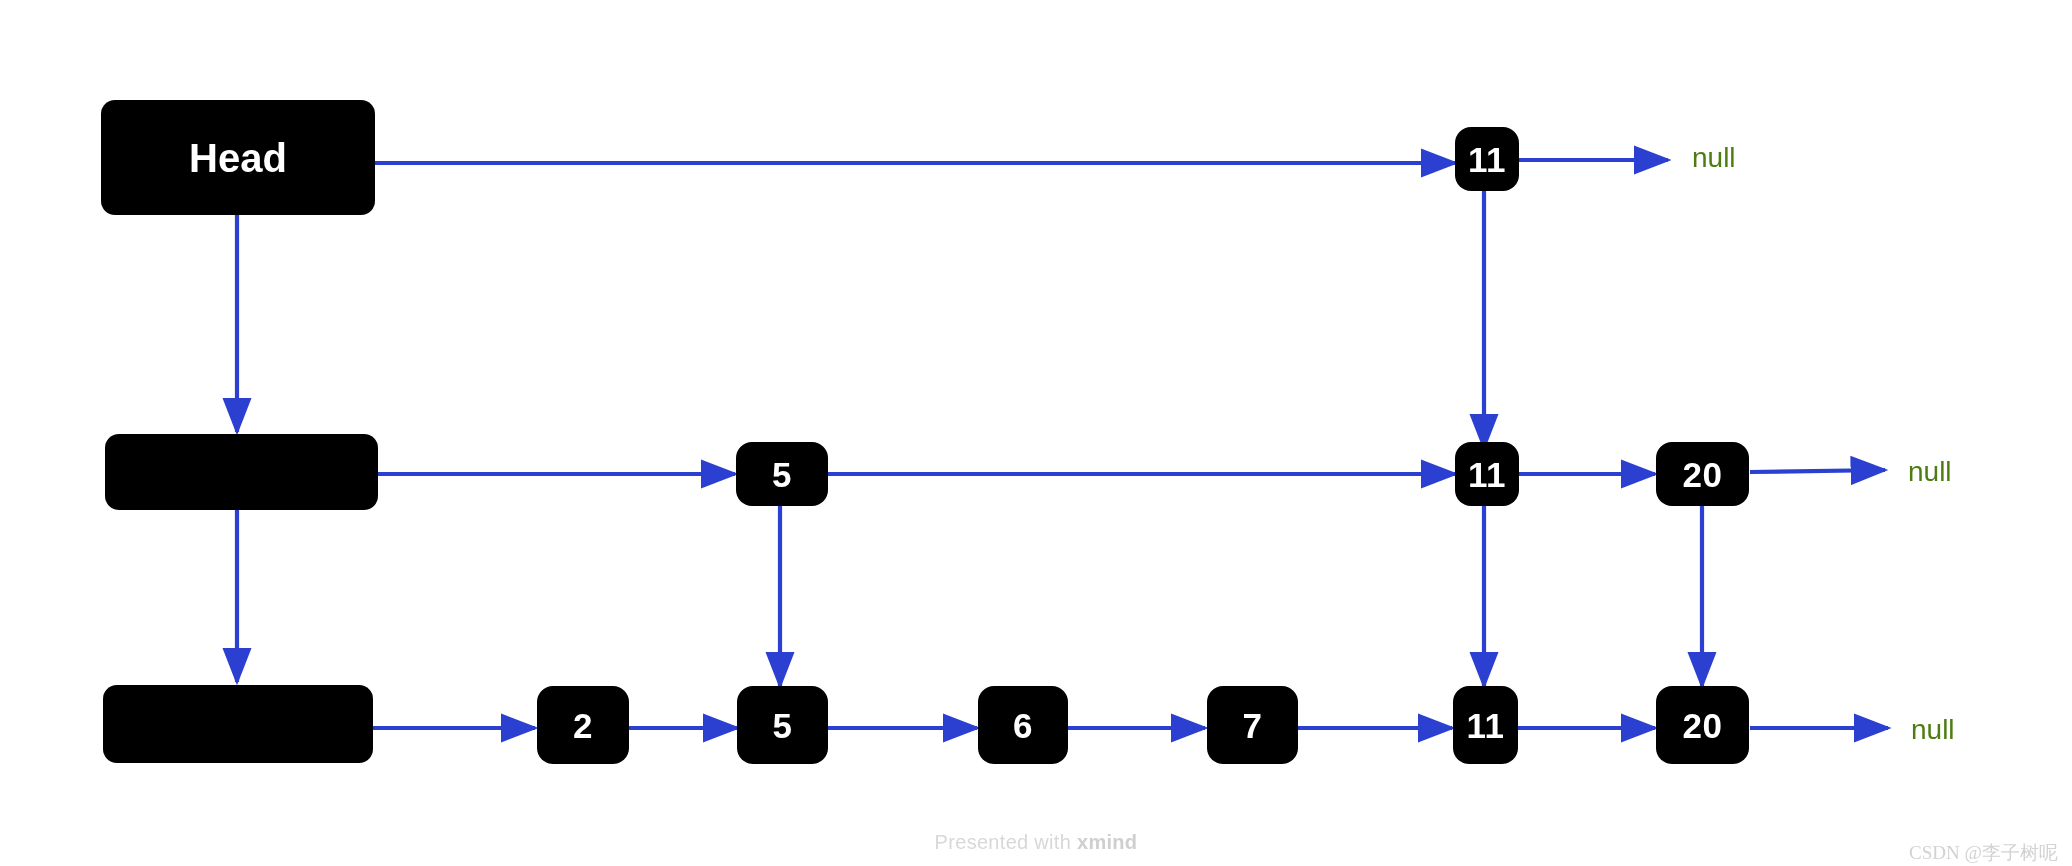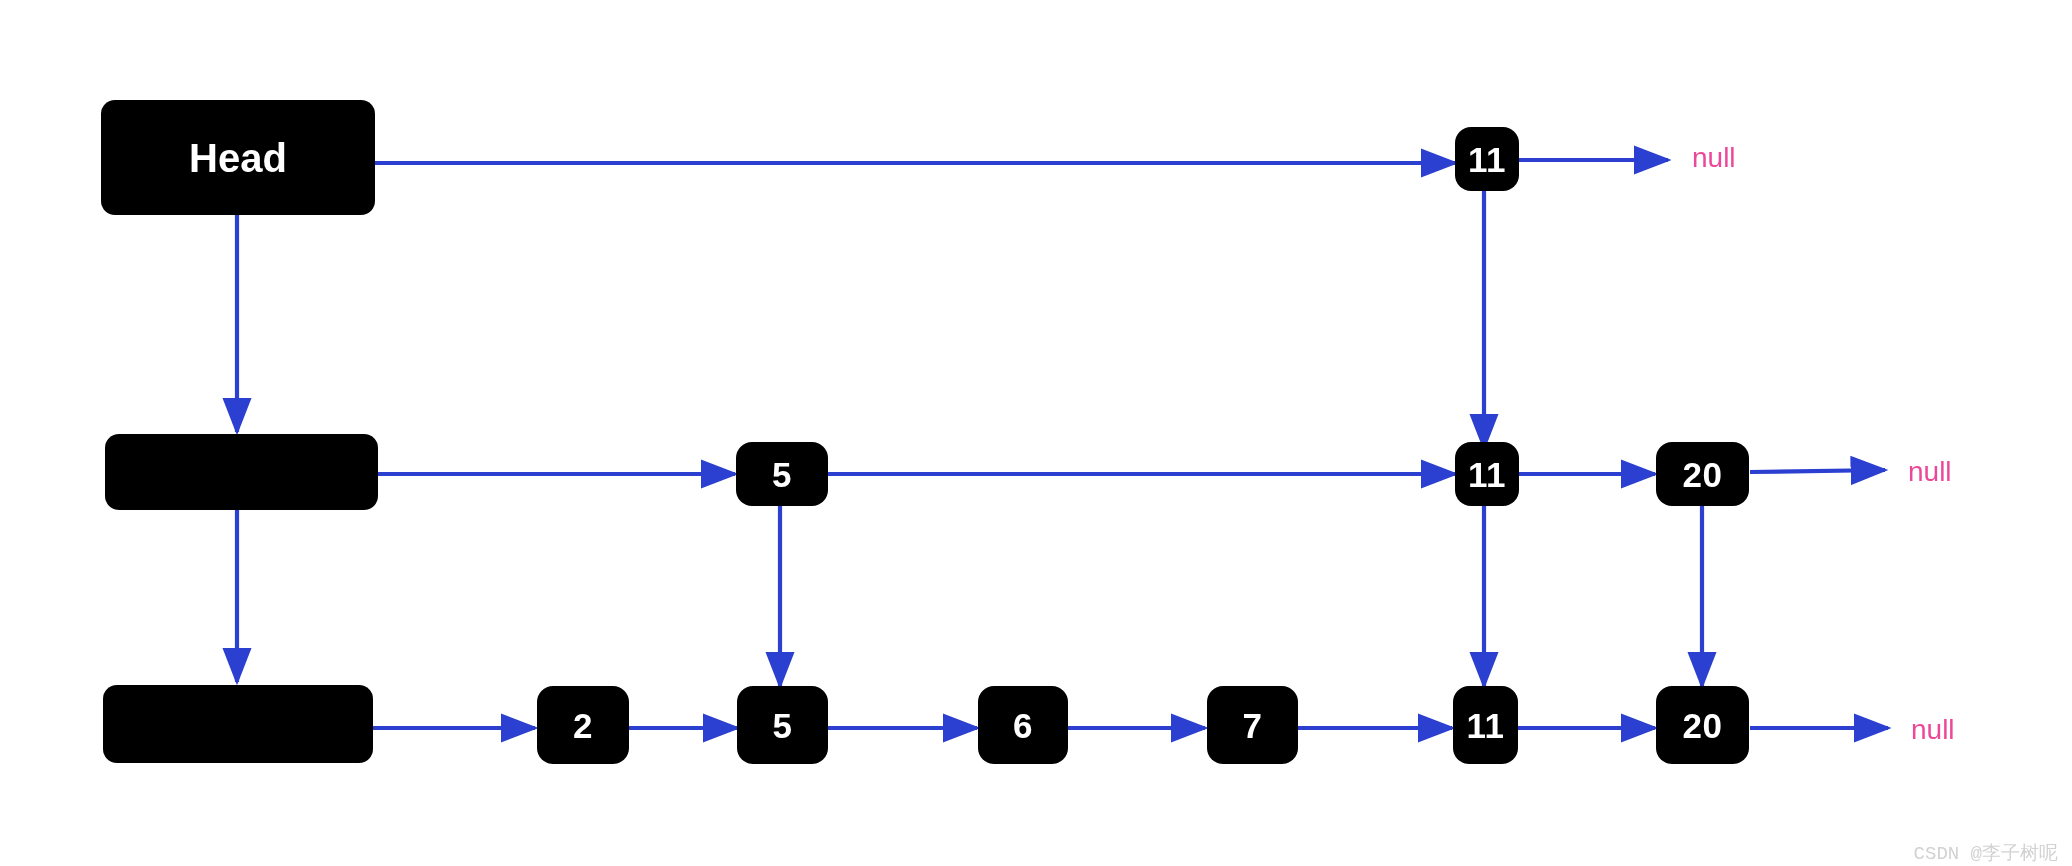--- a/index.html
+++ b/index.html
@@ -49,21 +49,21 @@
   .head-main .node-label {
     font-size: 40px;
     letter-spacing: 0px;
   }
   .val-label {
     font-size: 35px;
     font-weight: 600;
   }
   .null-text {
     position: absolute;
-    color: #ec4899;
+    color: #4d7c0f;
     font-family: "Liberation Sans", sans-serif;
     font-size: 28px;
     font-weight: 400;
     white-space: nowrap;
     z-index: 3;
   }
   .watermark-xmind {
     position: absolute;
     left: 0;
     width: 2072px;
@@ -77,21 +77,21 @@
   .watermark-xmind b {
     color: #cfcfcf;
     font-weight: 700;
   }
   .watermark-csdn {
     position: absolute;
     right: 14px;
     top: 840px;
     color: #d2d2d2;
     font-size: 19px;
-    font-family: Liberation Mono, monospace;
+    font-family: Liberation Serif, serif;
     white-space: nowrap;
   }
 </style>
 </head>
 <body>
 
 <div id="canvas">
 
   <svg id="edge-layer" viewBox="0 0 2072 866" width="2072" height="866" xmlns="http://www.w3.org/2000/svg">
     <defs>
@@ -193,16 +193,19 @@
   <div class="node" style="left:1453px; top:686px; width:65px; height:78px;">
     <span class="node-label val-label">11</span>
   </div>
 
   <div class="node" style="left:1656px; top:686px; width:93px; height:78px;">
     <span class="node-label val-label">20</span>
   </div>
 
   <div class="null-text" style="left:1911px; top:714px;">null</div>
 
+  <div class="watermark-xmind">
+    <span>Presented with </span><b>xmind</b>
+  </div>
 
   <div class="watermark-csdn">CSDN @李子树呢</div>
 
 </div>
 
 </body></html>

